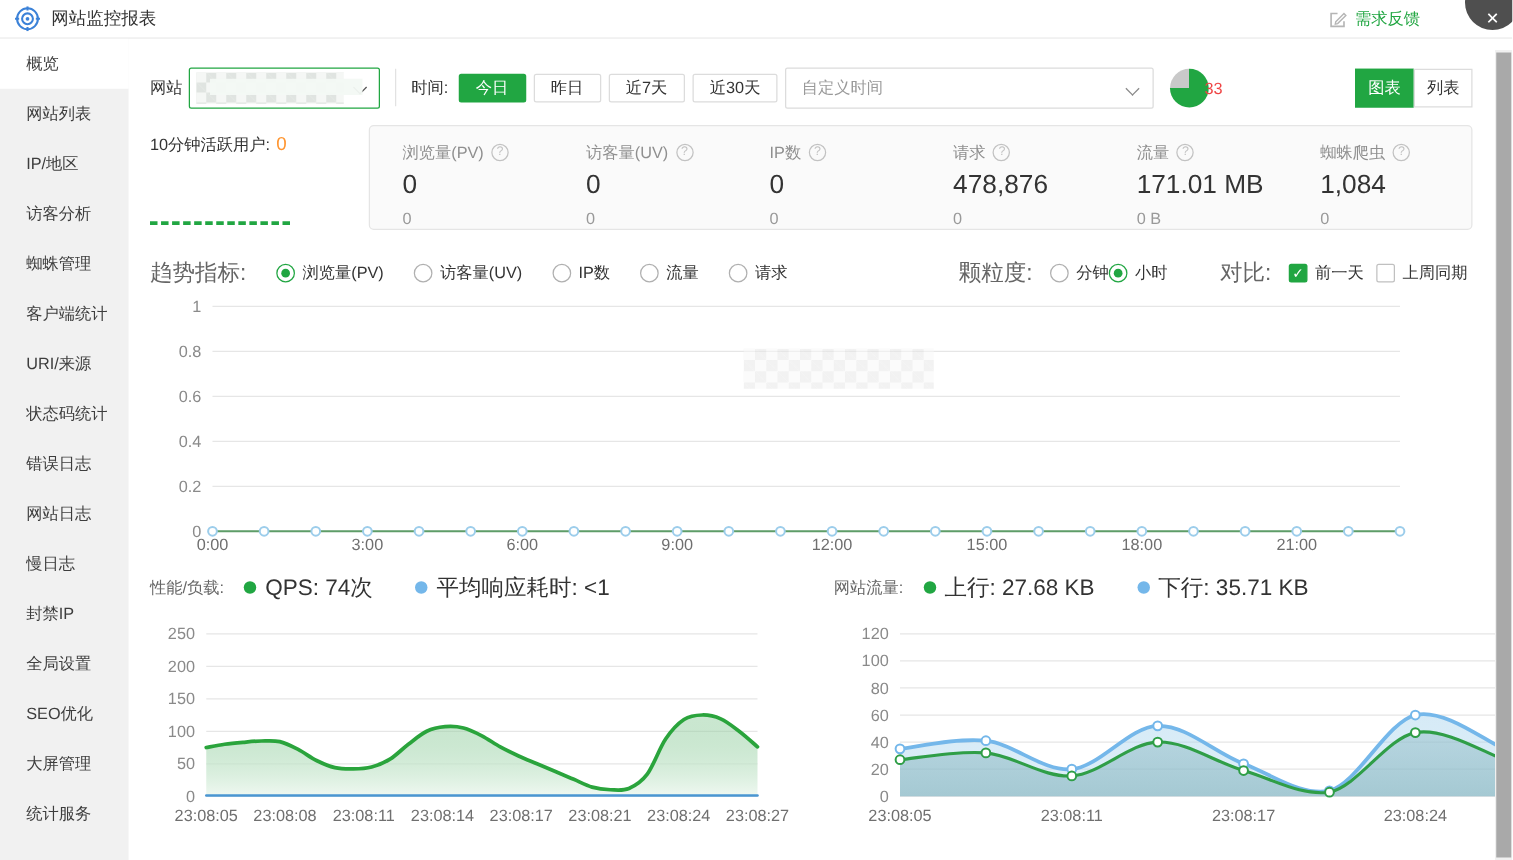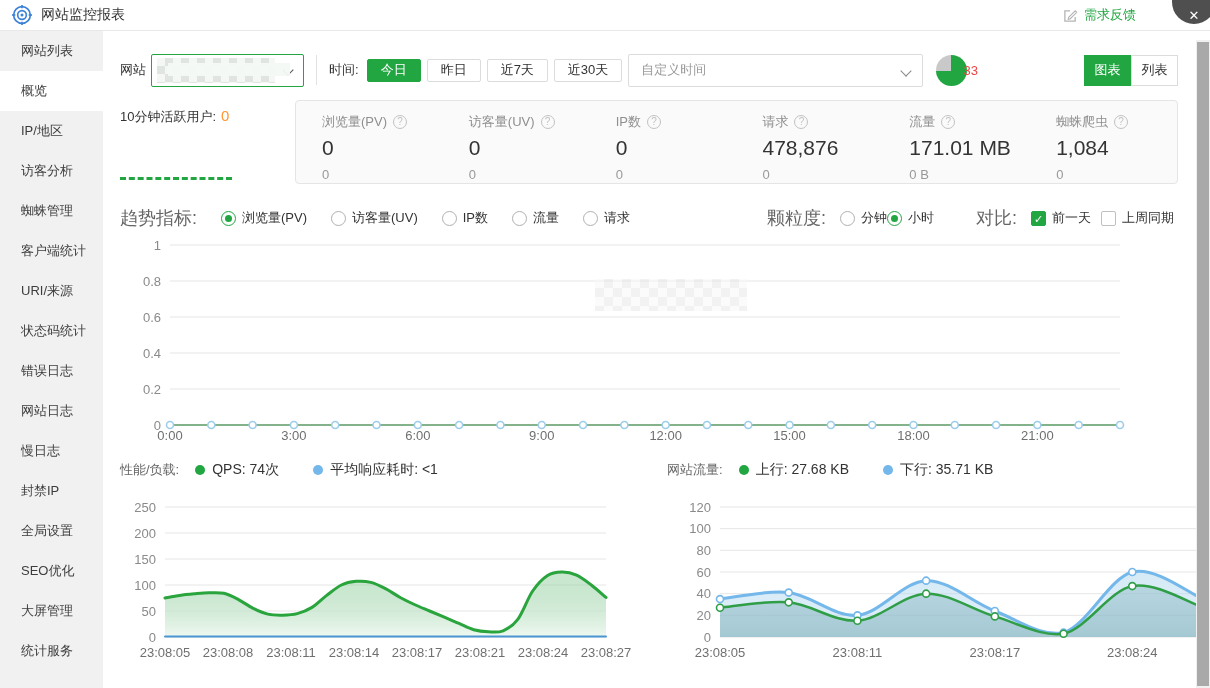--- a/index.html
+++ b/index.html
@@ -95,21 +95,21 @@
     background-image:
       linear-gradient(45deg, rgba(225,225,225,0.7) 25%, transparent 25%, transparent 75%, rgba(225,225,225,0.7) 75%),
       linear-gradient(45deg, rgba(225,225,225,0.7) 25%, transparent 25%, transparent 75%, rgba(225,225,225,0.7) 75%);
     background-size:18px 18px; background-position:0 0, 9px 9px; }
 
   .panel { position:absolute; top:428px; }
   .panel.left { left:17px; width:521px; }
   .panel.right { left:564px; width:540px; }
   .legend { display:flex; align-items:center; height:22px; }
   .ltitle { font-size:13px; color:#666; margin-right:16px; }
-  .litem { display:flex; align-items:center; gap:7px; font-size:14px; color:#333;
+  .litem { display:flex; align-items:center; gap:7px; font-size:18px; color:#333;
     margin-right:34px; cursor:pointer; }
   .dot { width:10px; height:10px; border-radius:50%; display:inline-block; }
   .panel svg { margin-top:8px; display:block; }
 
   svg text { font-family:"Liberation Sans","DejaVu Sans",sans-serif; }
 
   .scroll-track { position:absolute; right:0; top:40px; width:14px; bottom:0; background:#f0f0f0; }
   .scroll-thumb { position:absolute; left:1px; top:2px; width:12px; bottom:2px; background:#a9a9a9; }
 </style>
 </head>
@@ -140,22 +140,22 @@
       </span>
       <span>需求反馈</span>
     </span>
   </div>
 
   <div class="close-circle">
     <span class="x">✕</span>
   </div>
 
   <nav class="sidebar">
+      <div class="side-item active">概览</div>
       <div class="side-item">网站列表</div>
-      <div class="side-item active">概览</div>
       <div class="side-item">IP/地区</div>
       <div class="side-item">访客分析</div>
       <div class="side-item">蜘蛛管理</div>
       <div class="side-item">客户端统计</div>
       <div class="side-item">URI/来源</div>
       <div class="side-item">状态码统计</div>
       <div class="side-item">错误日志</div>
       <div class="side-item">网站日志</div>
       <div class="side-item">慢日志</div>
       <div class="side-item">封禁IP</div>

